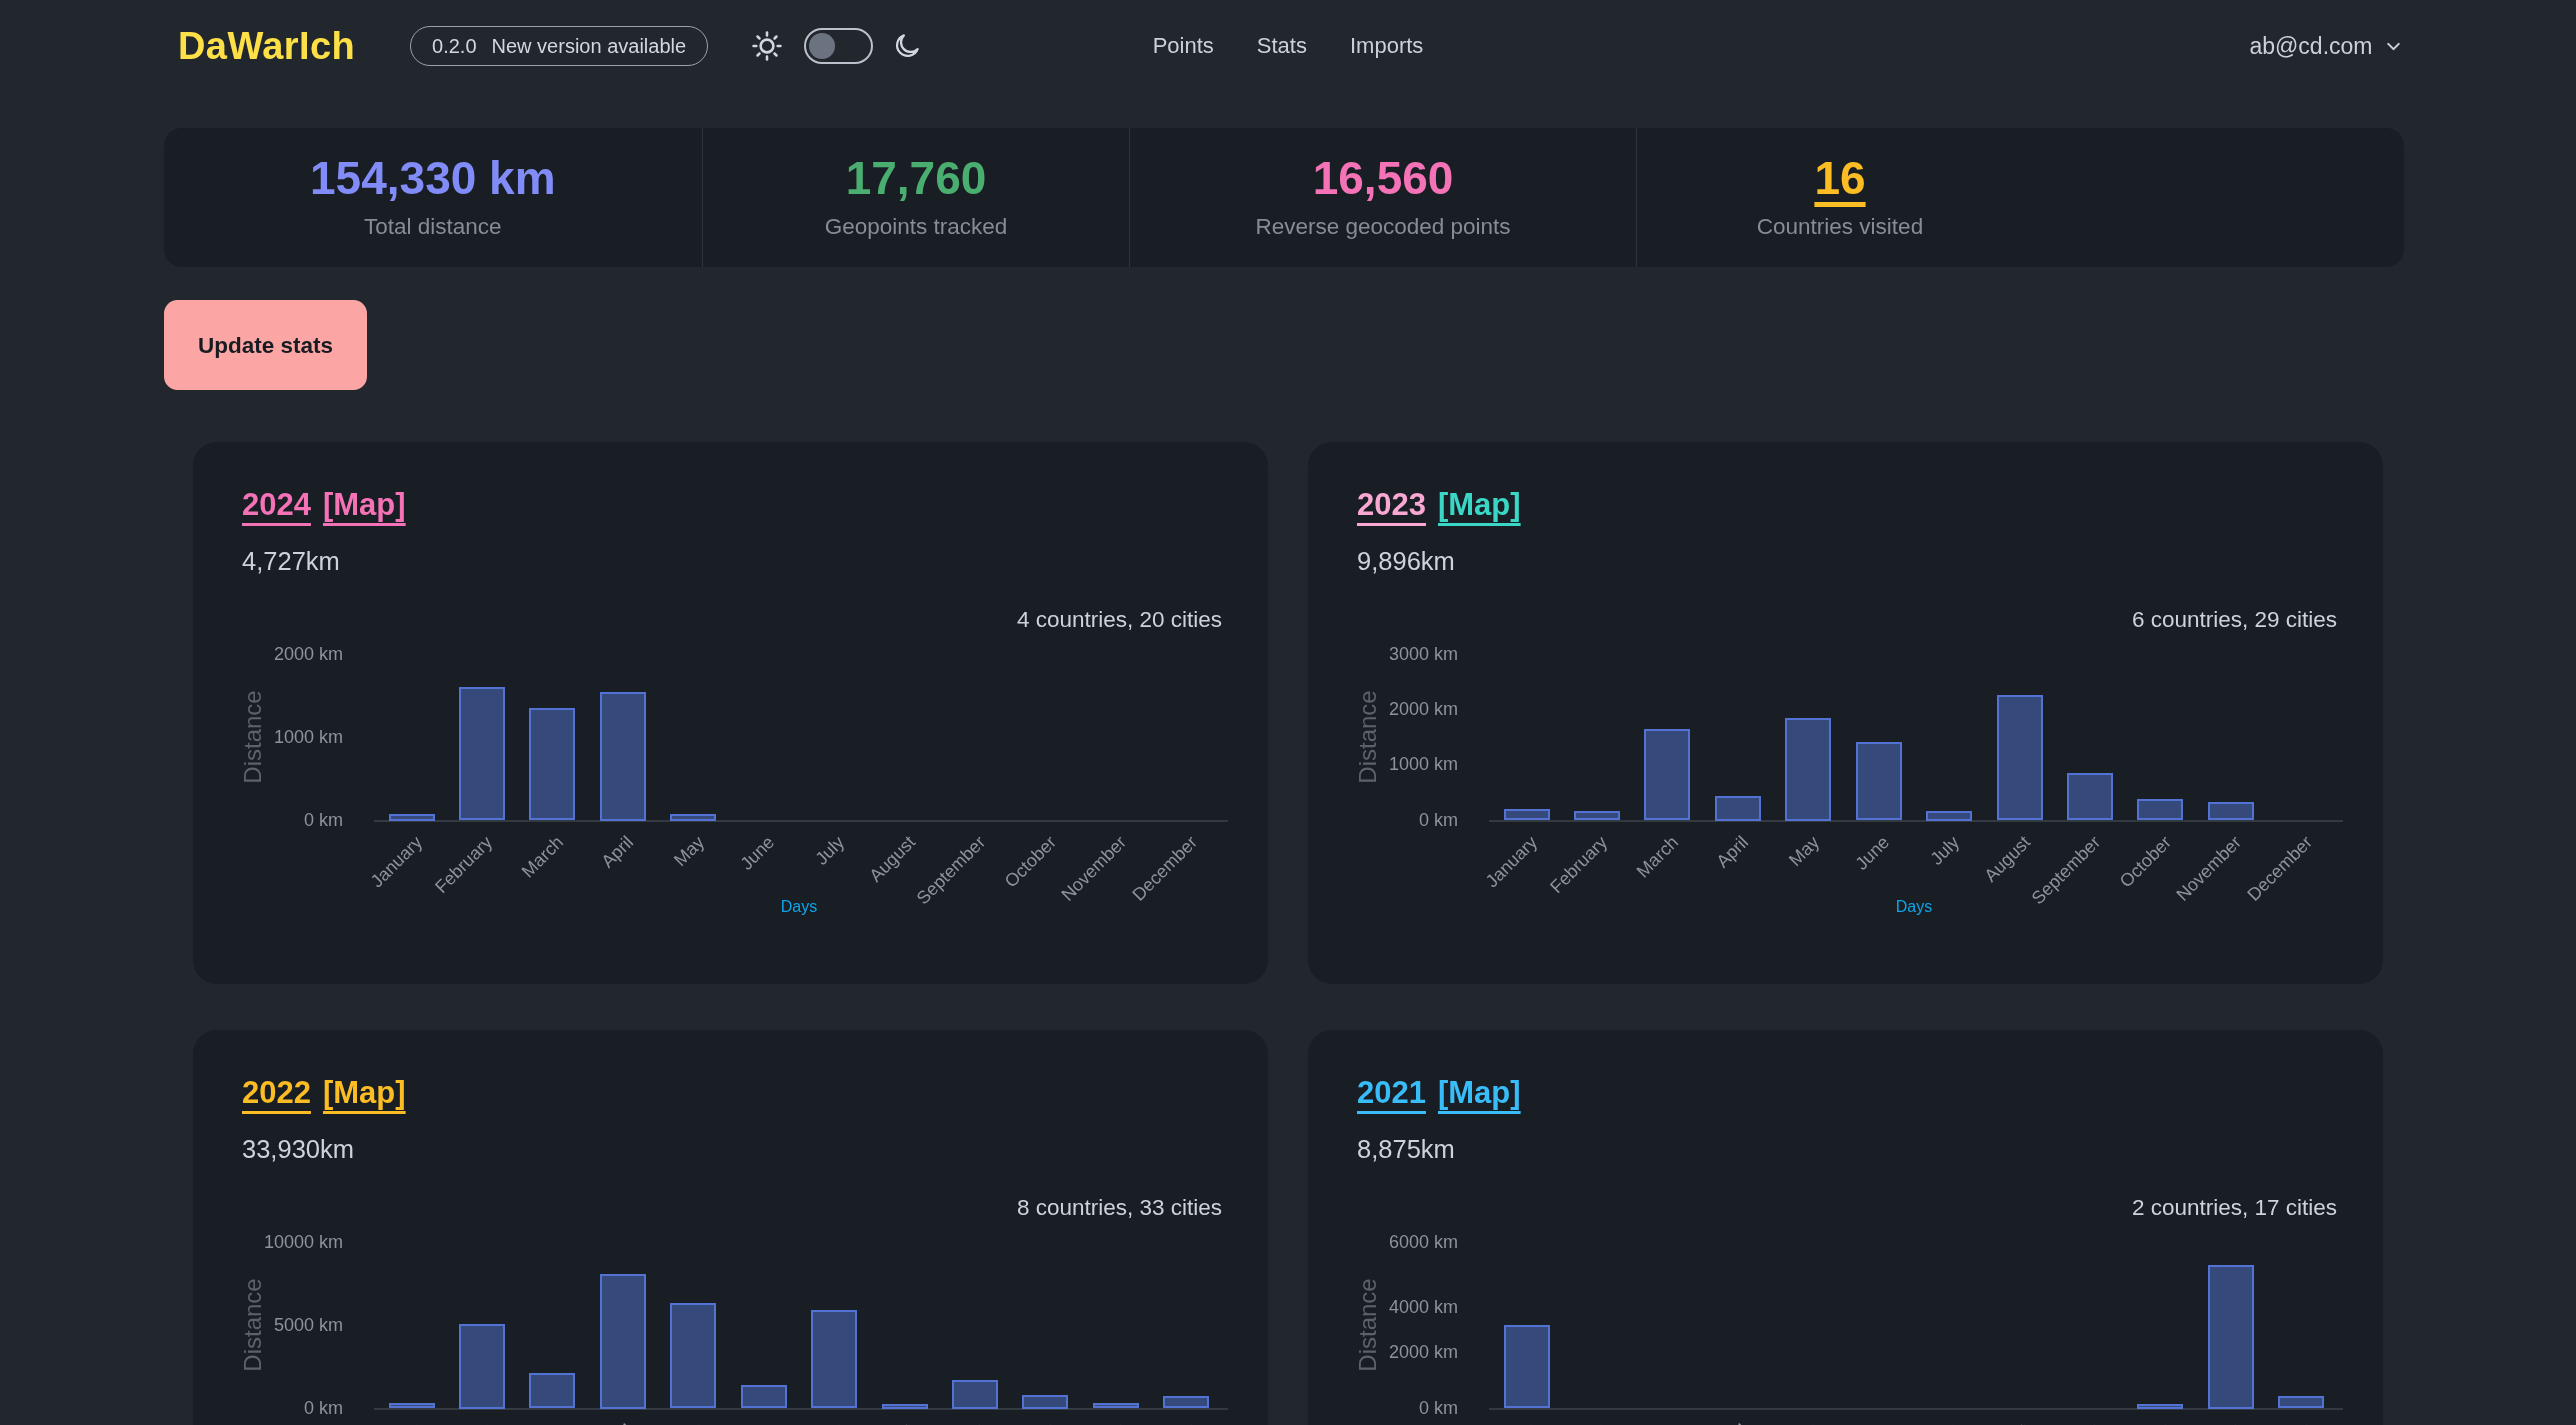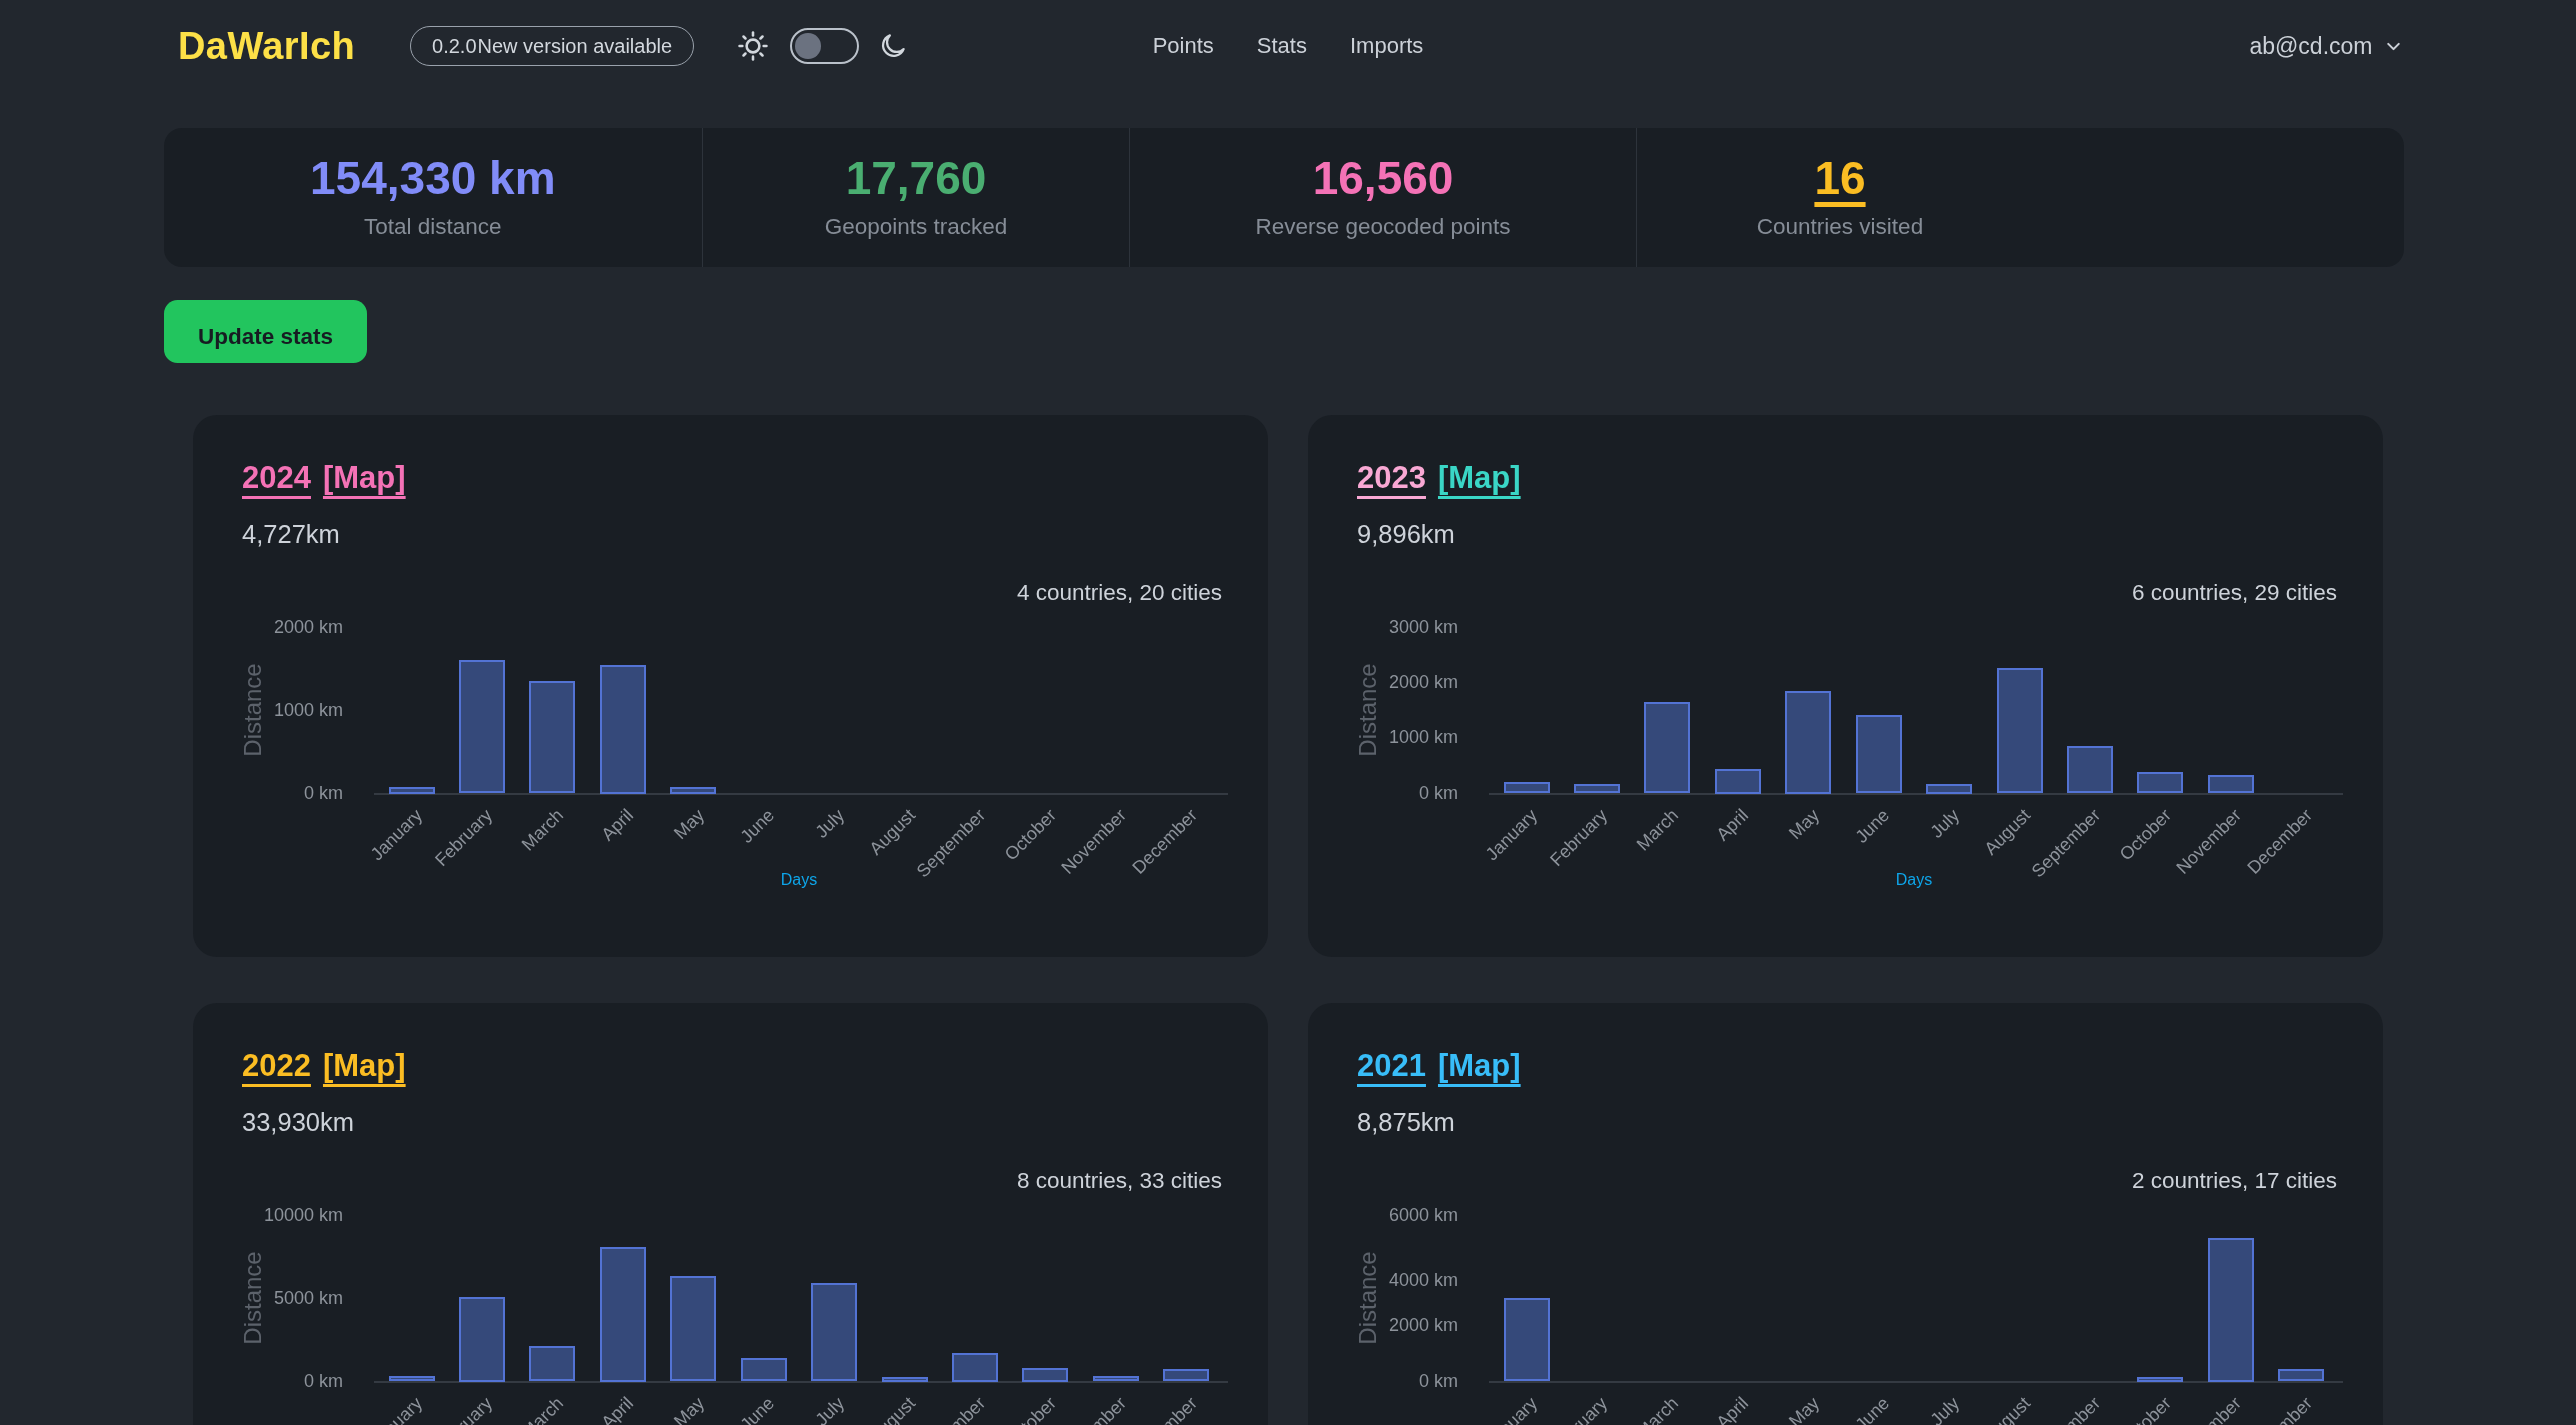--- a/index.html
+++ b/index.html
@@ -6,43 +6,43 @@
   html,body{margin:0;padding:0;}
   body{
     width:2576px;height:1425px;overflow:hidden;position:relative;
     background:#22272e;
     font-family:"Liberation Sans", sans-serif;
     -webkit-font-smoothing:antialiased;
   }
   
   .header{position:relative;height:92px;display:flex;align-items:center;padding:0 172px 0 178px;box-sizing:border-box;}
   .logo{font-size:38px;font-weight:700;color:#fde047;letter-spacing:0.4px;cursor:pointer;}
-  .badge{display:inline-flex;align-items:flex-end;gap:1px;margin-left:55px;padding:7.5px 21px;
+  .badge{display:inline-flex;align-items:flex-end;gap:15px;margin-left:55px;padding:7.5px 21px;
     border:1.5px solid #9aa2ac;border-radius:749px;color:#d3d8de;font-size:20px;cursor:pointer;}
   .theme{display:flex;align-items:center;gap:19.5px;margin-left:42px;color:#d2d7dd;}
   .toggle{width:69px;height:36px;border:2.2px solid #bac1ca;border-radius:19.5px;position:relative;box-sizing:border-box;cursor:pointer;}
   .knob{position:absolute;left:3.7px;top:3px;width:25.5px;height:25.5px;border-radius:50%;background:#6b7280;}
   .nav{position:absolute;left:50%;top:50%;transform:translate(-50%,-50%);display:flex;gap:43px;}
   .nav a{color:#ccd1d8;font-size:22px;text-decoration:none;cursor:pointer;}
   .user{margin-left:auto;display:flex;align-items:center;gap:10.5px;color:#ccd1d8;font-size:23px;cursor:pointer;}
   
   .stats{display:flex;margin:36px 172px 0 164px;height:139px;background:#191e24;border-radius:18px;}
   .stat{display:flex;flex-direction:column;align-items:center;justify-content:center;box-sizing:border-box;}
   .stat + .stat{border-left:1.5px solid #2d333b;}
   .stat:nth-child(1){width:24%;}
   .stat:nth-child(2){width:19.1%;}
   .stat:nth-child(3){width:22.6%;}
   .stat:nth-child(4){width:18.2%;}
   .stat:nth-child(5){width:16.1%;}
   .stat-value{font-size:46px;font-weight:700;line-height:1;}
   .stat-value.u{text-decoration:underline;text-decoration-thickness:4.5px;text-underline-offset:7.5px;cursor:pointer;}
   .stat-label{margin-top:13.5px;font-size:22.5px;color:#868d97;}
   
-  .update{display:inline-block;margin:33px 0 0 164px;padding:0 34px;height:63px;line-height:73px;
-    background:#22c55e;color:#171c22;font-size:22.5px;font-weight:700;border:none;border-radius:13.5px;
+  .update{display:inline-block;margin:33px 0 0 164px;padding:0 34px;height:90px;line-height:73px;
+    background:#fca5a5;color:#171c22;font-size:22.5px;font-weight:700;border:none;border-radius:13.5px;
     font-family:"Liberation Sans", sans-serif;cursor:pointer;text-align:center;}
   
   .cards{display:grid;grid-template-columns:1fr 1fr;gap:46px 40px;margin:52px 193px 0 193px;}
   .card{position:relative;height:542px;background:#191e24;border-radius:24px;}
   .card-title{position:absolute;left:49px;top:45px;font-size:31px;font-weight:700;display:flex;gap:12px;}
   .card-title a{text-decoration:underline;text-decoration-thickness:3px;text-underline-offset:7.5px;cursor:pointer;}
   .card-km{position:absolute;left:49px;top:105px;font-size:25.5px;color:#ced3da;}
   .card-sub{position:absolute;right:46px;top:154px;font-size:22.5px;color:#ced3da;margin-top:11px;}
   .chart{position:absolute;inset:0;}
   .axisline{position:absolute;height:1.5px;background:#343a42;}

